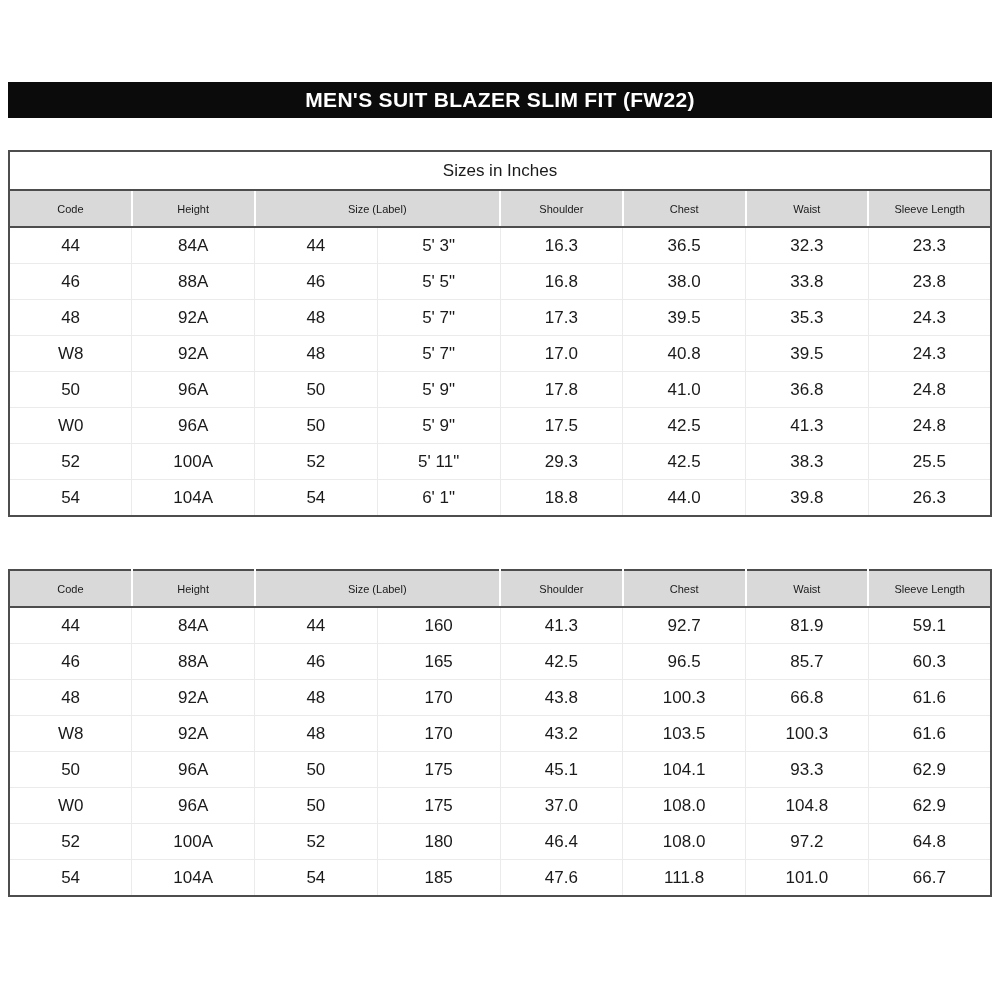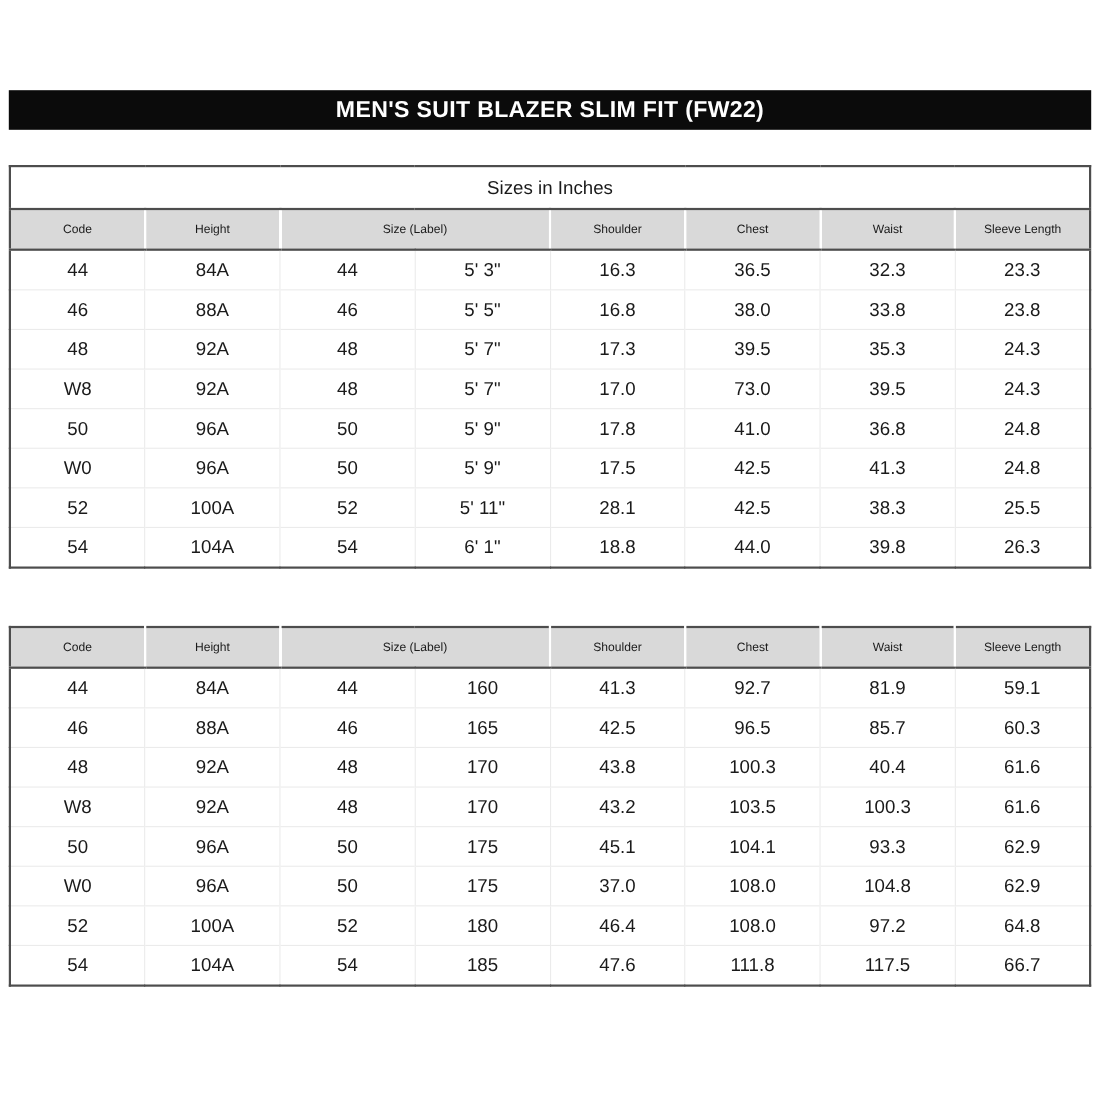--- a/index.html
+++ b/index.html
@@ -139,21 +139,21 @@
           <td>39.5</td>
           <td>35.3</td>
           <td>24.3</td>
         </tr>
         <tr>
           <td>W8</td>
           <td>92A</td>
           <td>48</td>
           <td>5' 7"</td>
           <td>17.0</td>
-          <td>73.0</td>
+          <td>40.8</td>
           <td>39.5</td>
           <td>24.3</td>
         </tr>
         <tr>
           <td>50</td>
           <td>96A</td>
           <td>50</td>
           <td>5' 9"</td>
           <td>17.8</td>
           <td>41.0</td>
@@ -168,21 +168,21 @@
           <td>17.5</td>
           <td>42.5</td>
           <td>41.3</td>
           <td>24.8</td>
         </tr>
         <tr>
           <td>52</td>
           <td>100A</td>
           <td>52</td>
           <td>5' 11"</td>
-          <td>28.1</td>
+          <td>29.3</td>
           <td>42.5</td>
           <td>38.3</td>
           <td>25.5</td>
         </tr>
         <tr>
           <td>54</td>
           <td>104A</td>
           <td>54</td>
           <td>6' 1"</td>
           <td>18.8</td>
@@ -236,21 +236,21 @@
           <td>85.7</td>
           <td>60.3</td>
         </tr>
         <tr>
           <td>48</td>
           <td>92A</td>
           <td>48</td>
           <td>170</td>
           <td>43.8</td>
           <td>100.3</td>
-          <td>40.4</td>
+          <td>66.8</td>
           <td>61.6</td>
         </tr>
         <tr>
           <td>W8</td>
           <td>92A</td>
           <td>48</td>
           <td>170</td>
           <td>43.2</td>
           <td>103.5</td>
           <td>100.3</td>
@@ -286,19 +286,19 @@
           <td>97.2</td>
           <td>64.8</td>
         </tr>
         <tr>
           <td>54</td>
           <td>104A</td>
           <td>54</td>
           <td>185</td>
           <td>47.6</td>
           <td>111.8</td>
-          <td>117.5</td>
+          <td>101.0</td>
           <td>66.7</td>
         </tr>
       </tbody>
   </table>
 
 </div>
 
 </body></html>

